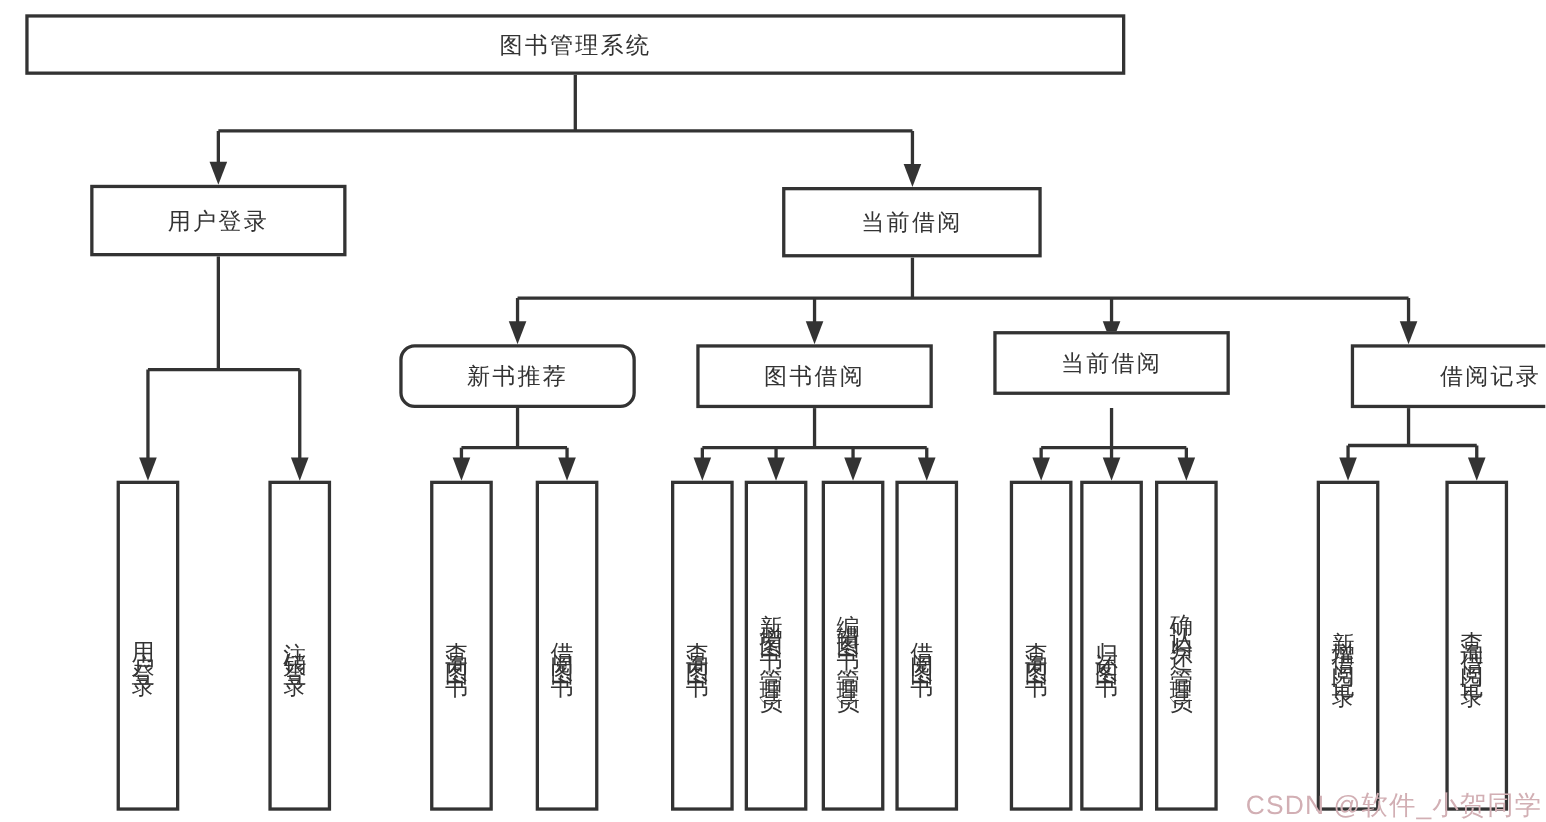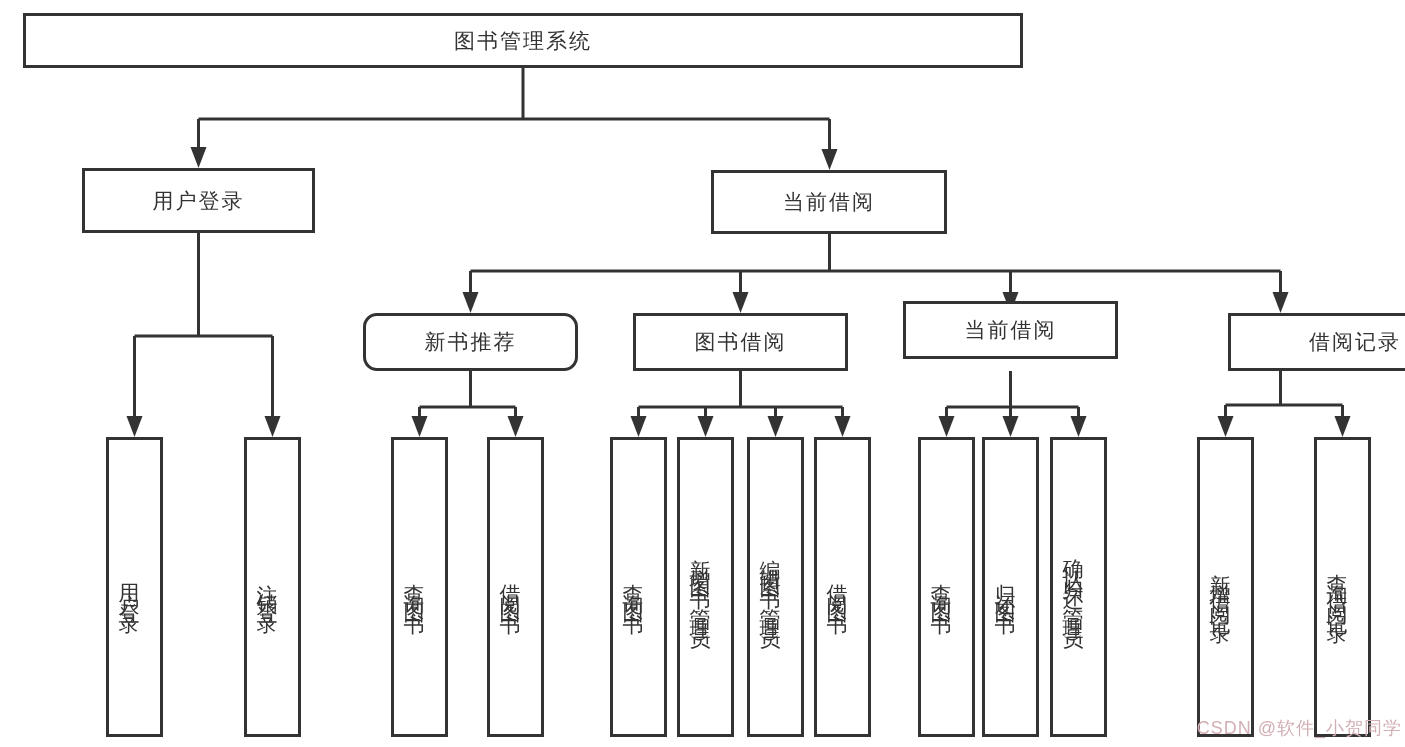--- a/index.html
+++ b/index.html
@@ -57,21 +57,21 @@
     line-height: 1;
     letter-spacing: 10px;
     padding-block-start: 10px; 
     white-space: nowrap;
   }
 
   .watermark {
     position: absolute;
     top: 716px;
     right: 3px;
-    font-size: 18px;
+    font-size: 24px;
     color: var(--watermark);
     letter-spacing: 1px;
     white-space: nowrap;
   }
 </style>
 </head>
 <body>
 
 <div class="canvas">
 

